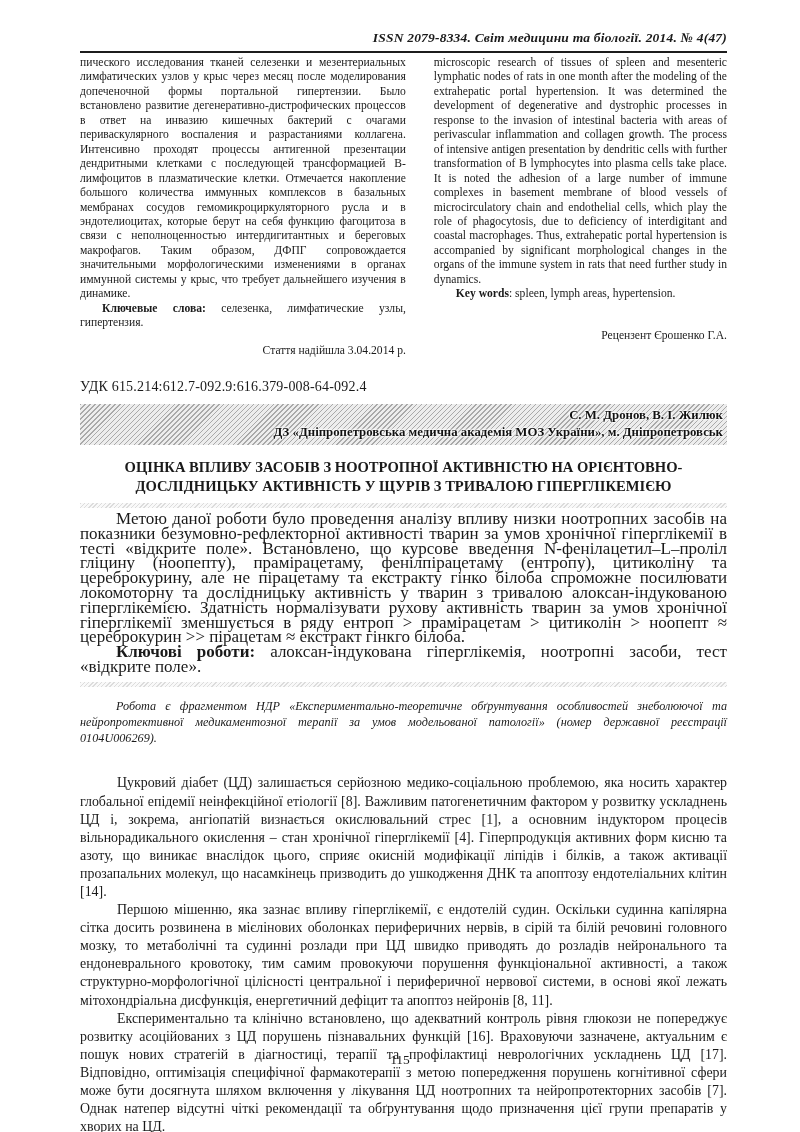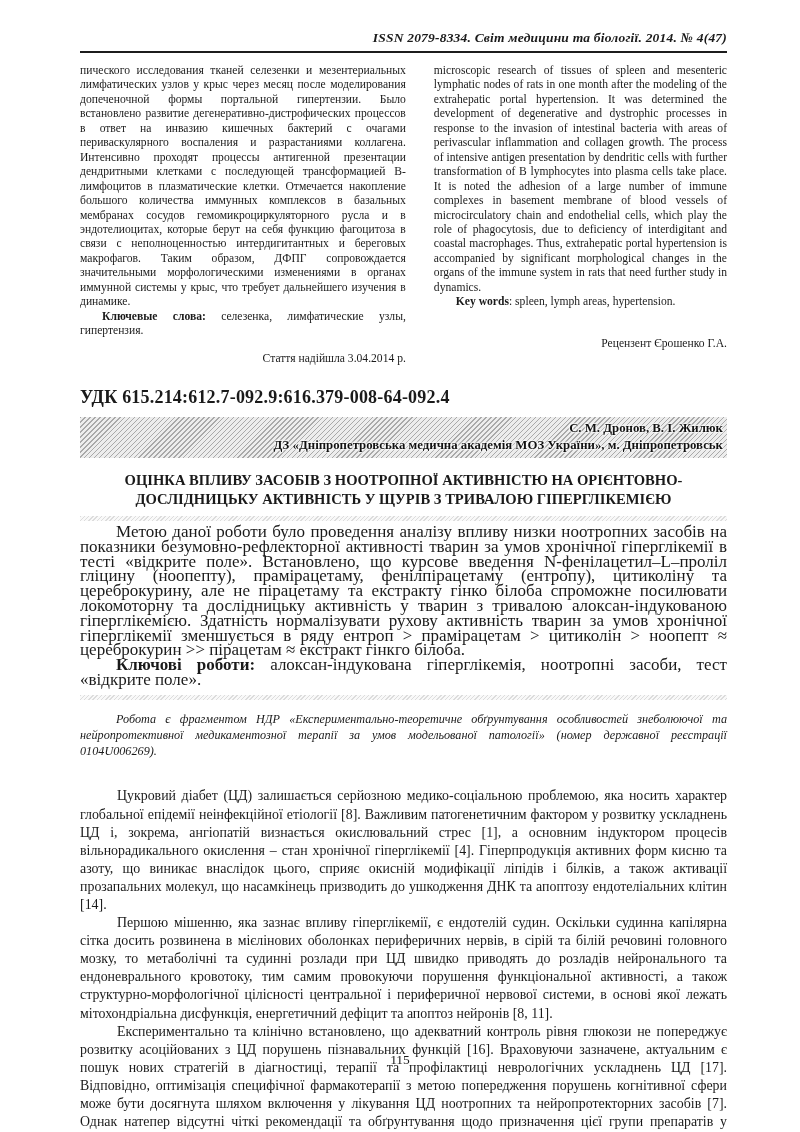--- a/index.html
+++ b/index.html
@@ -21,36 +21,36 @@
     font-style: italic;
     padding-bottom: 5px;
     border-bottom: 2.5px solid #1c1c1c;
     letter-spacing: 0.2px;
   }
 
   
   .two-col {
     display: flex;
     gap: 28px;
-    margin-top: 11px;
+    margin-top: 3px;
     justify-content: flex-end;
   }
   .col { font-size: 11.6px; line-height: 14.45px; text-align: justify; }
   .col-left  { width: 339px; }
   .col-right { width: 305px; }
   .col p.keywords { text-indent: 22px; }
   .col .kw-label { font-weight: bold; }
   .col .received { text-align: right; margin-top: 13px; text-indent: 0; }
   .col .reviewer { text-align: right; margin-top: 27px; text-indent: 0; }
 
   
   .udc {
     margin-top: 21px;
-    font-size: 18px;
-    font-weight: bold;
+    font-size: 14px;
+    font-weight: normal;
     letter-spacing: 0.2px;
   }
   .authors-banner {
     margin-top: 9px;
     padding: 3px 4px 4px;
     background-image: repeating-linear-gradient(135deg,
       #a9a9a9 0px, #a9a9a9 1px, #ededed 1px, #ededed 3.5px);
     text-align: right;
   }
   .authors-banner div {

